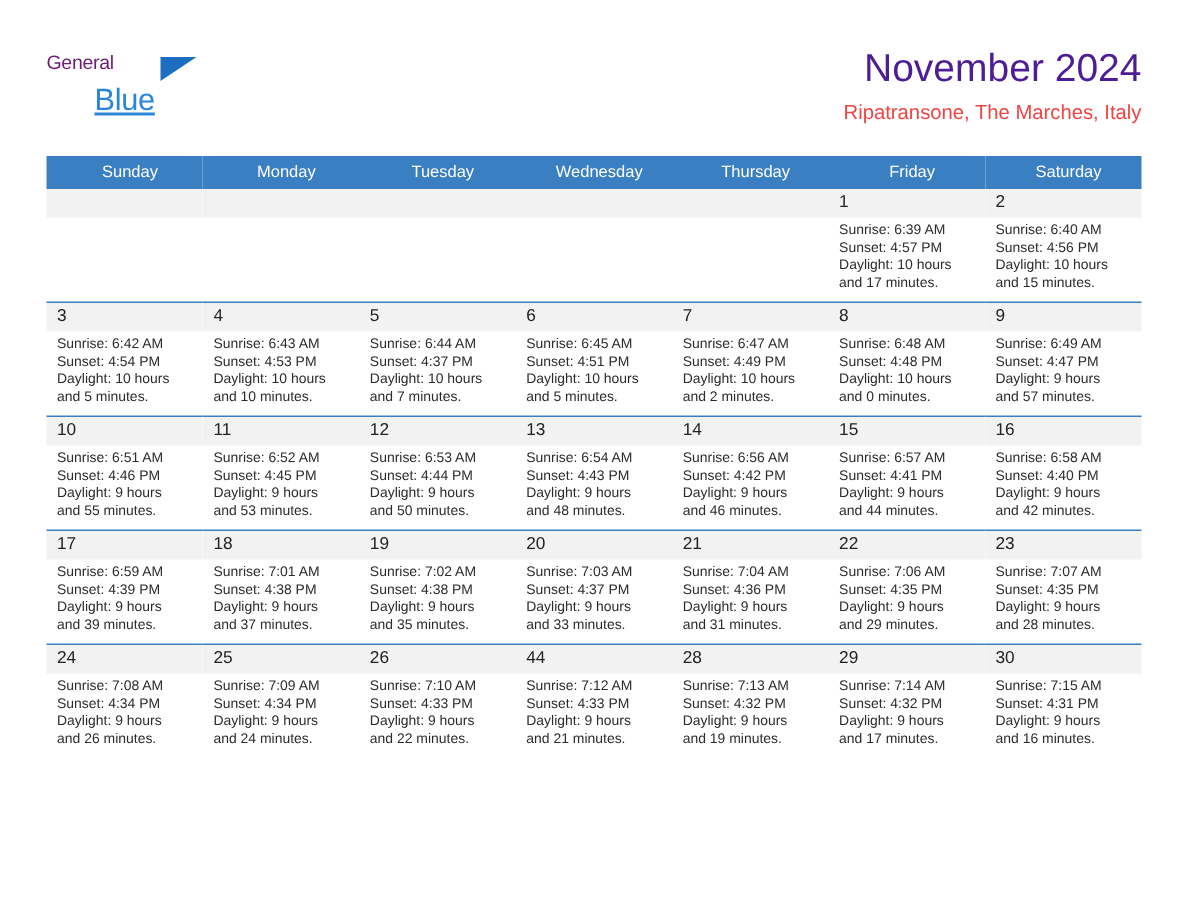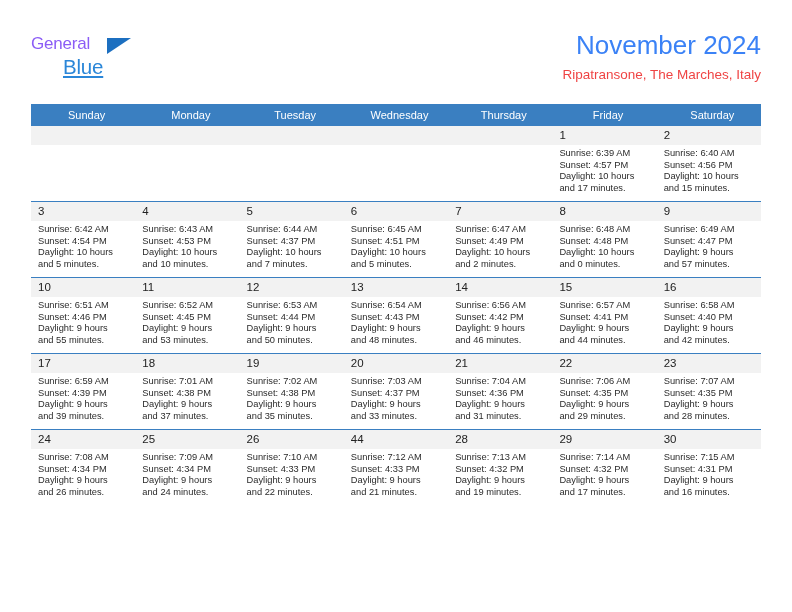--- a/index.html
+++ b/index.html
@@ -33,23 +33,23 @@
     position: absolute;
     left: 0;
     top: 6px;
     width: 130px;
     height: 48px;
   }
   .brand-general {
     position: absolute;
     left: 0;
     top: 0;
-    font-size: 17px;
+    font-size: 13px;
     letter-spacing: -0.2px;
-    color: #8b5cf6;
+    color: #701a75;
     font-family: "Liberation Sans", sans-serif;
   }
   .brand-tri {
     position: absolute;
     left: 76px;
     top: 4px;
     width: 0;
     height: 0;
     border-left: 24px solid #1c6fc0;
     border-bottom: 16px solid transparent;
@@ -66,21 +66,21 @@
   }
 
   .titles {
     position: absolute;
     right: 0;
     top: 0;
     text-align: right;
   }
   .cal-title {
     font-size: 26px;
-    color: #3b82f6;
+    color: #4c1d95;
     line-height: 34px;
     white-space: nowrap;
   }
   .cal-subtitle {
     font-size: 13.5px;
     color: #ef4444;
     line-height: 22px;
     margin-top: 2px;
     white-space: nowrap;
   }

